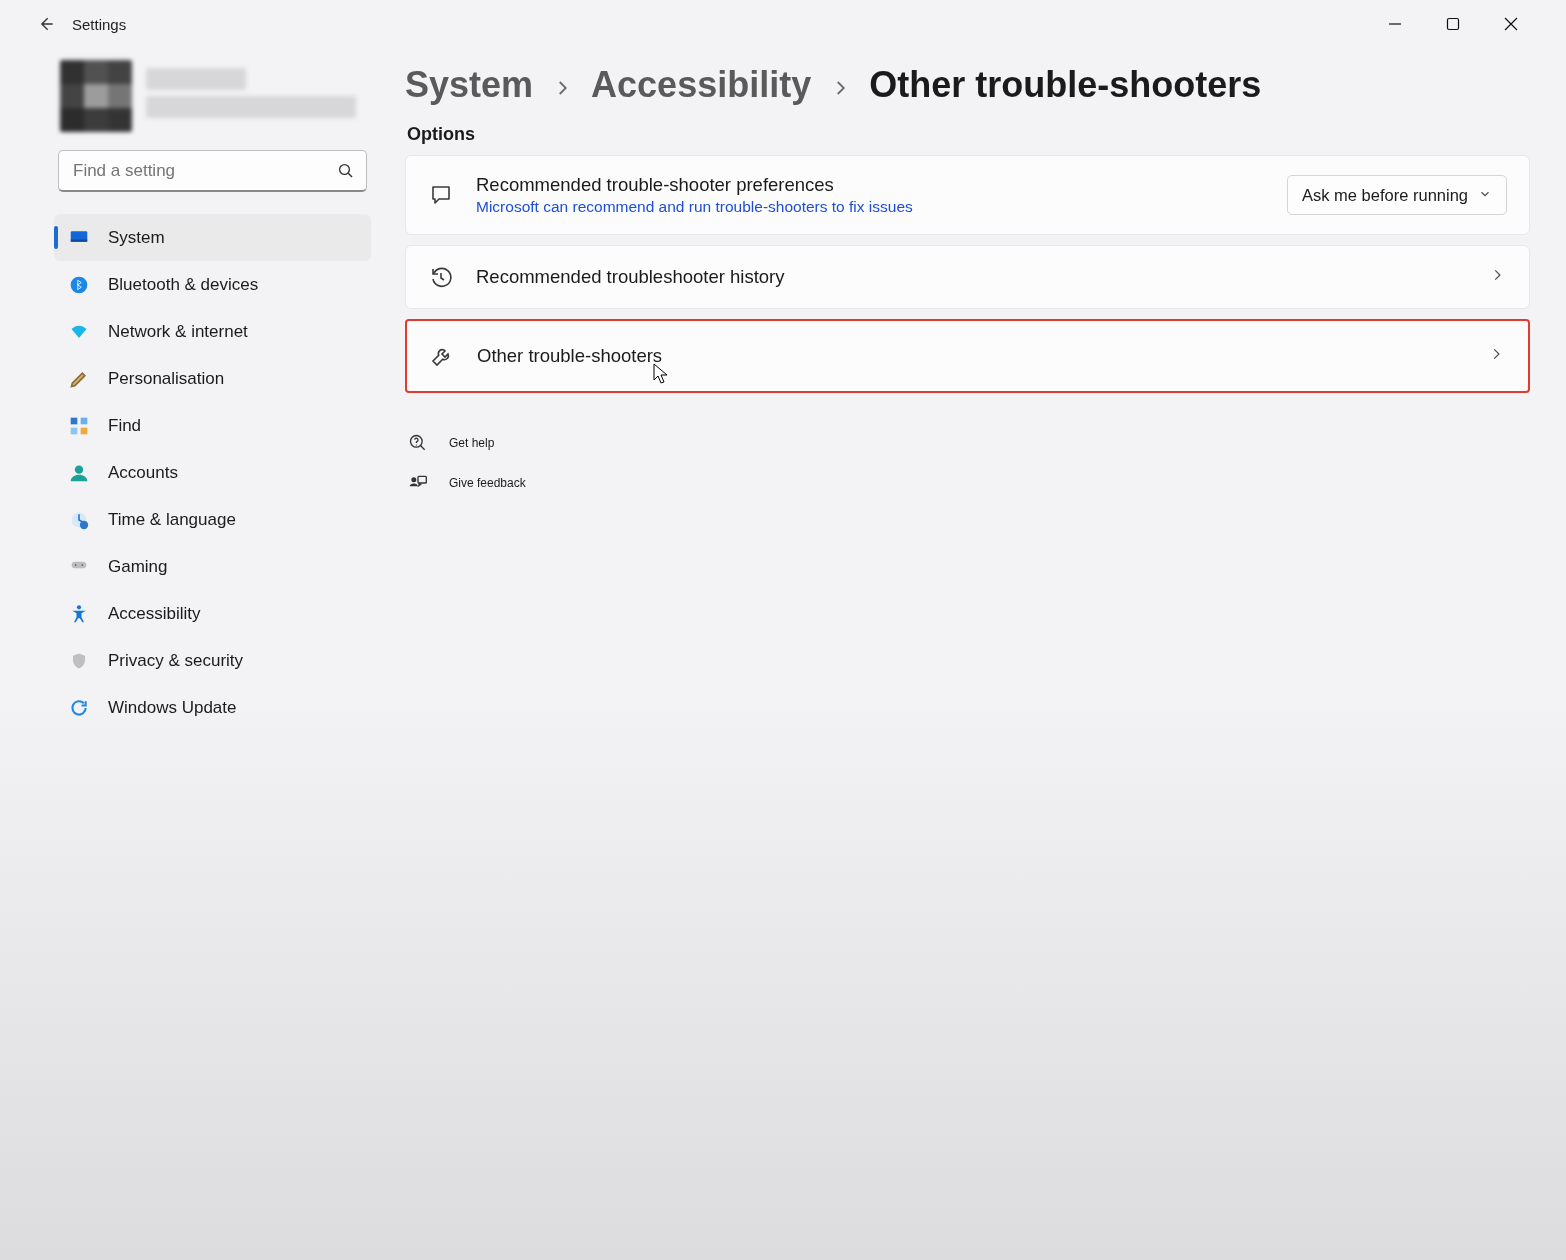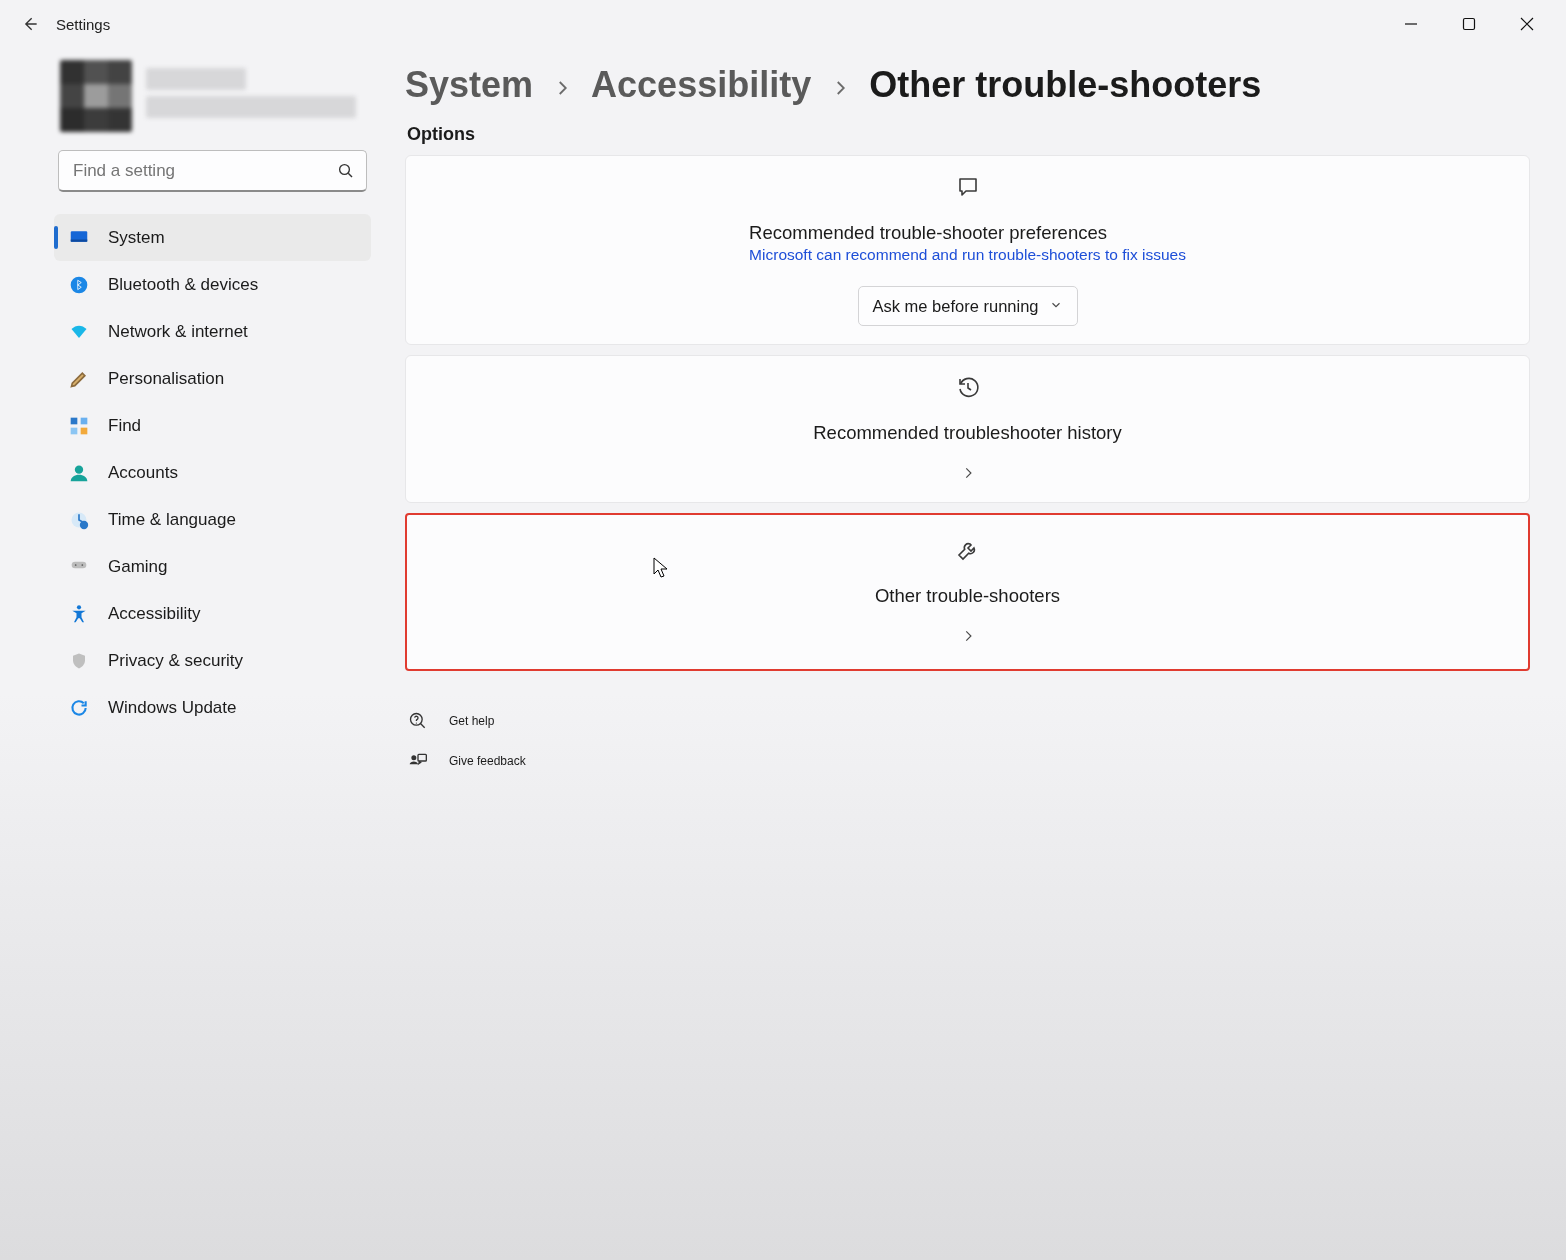--- a/index.html
+++ b/index.html
@@ -7,21 +7,21 @@
   body {
     background: linear-gradient(to bottom, #f3f3f5 0%, #f3f3f5 55%, #dcdcde 100%);
     color: #1b1b1b;
   }
 
   
   .titlebar {
     height: 48px;
     display: flex;
     align-items: center;
-    padding: 0 10px;
+    padding: 0 26px;
   }
   .titlebar .back {
     width: 40px; height: 40px;
     display:flex; align-items:center; justify-content:center;
     font-size: 18px; color:#333;
     border-radius:4px;
   }
   .titlebar .title {
     font-size: 15px; color:#222; margin-left:6px;
   }
@@ -146,21 +146,20 @@
     background:#fcfcfd;
     border:1px solid #e7e7e9;
     border-radius:6px;
     padding: 0;
     margin-bottom: 10px;
   }
   .row {
     display:flex; align-items:center;
     padding: 18px 22px;
     gap: 22px;
-    flex-direction: column;
   }
   .row .row-icon {
     width:26px; height:26px; color:#3a3a3a; flex:0 0 26px;
     display:flex; align-items:center; justify-content:center;
   }
   .row .row-text { flex:1; }
   .row .row-title { font-size:18.5px; color:#1b1b1b; }
   .row .row-sub { font-size:15.5px; color:#1d4ed8; margin-top:2px; }
   .row .row-right { display:flex; align-items:center; gap:10px; }
   .chev { width:20px; color:#4a4a4a; text-align:center; }

